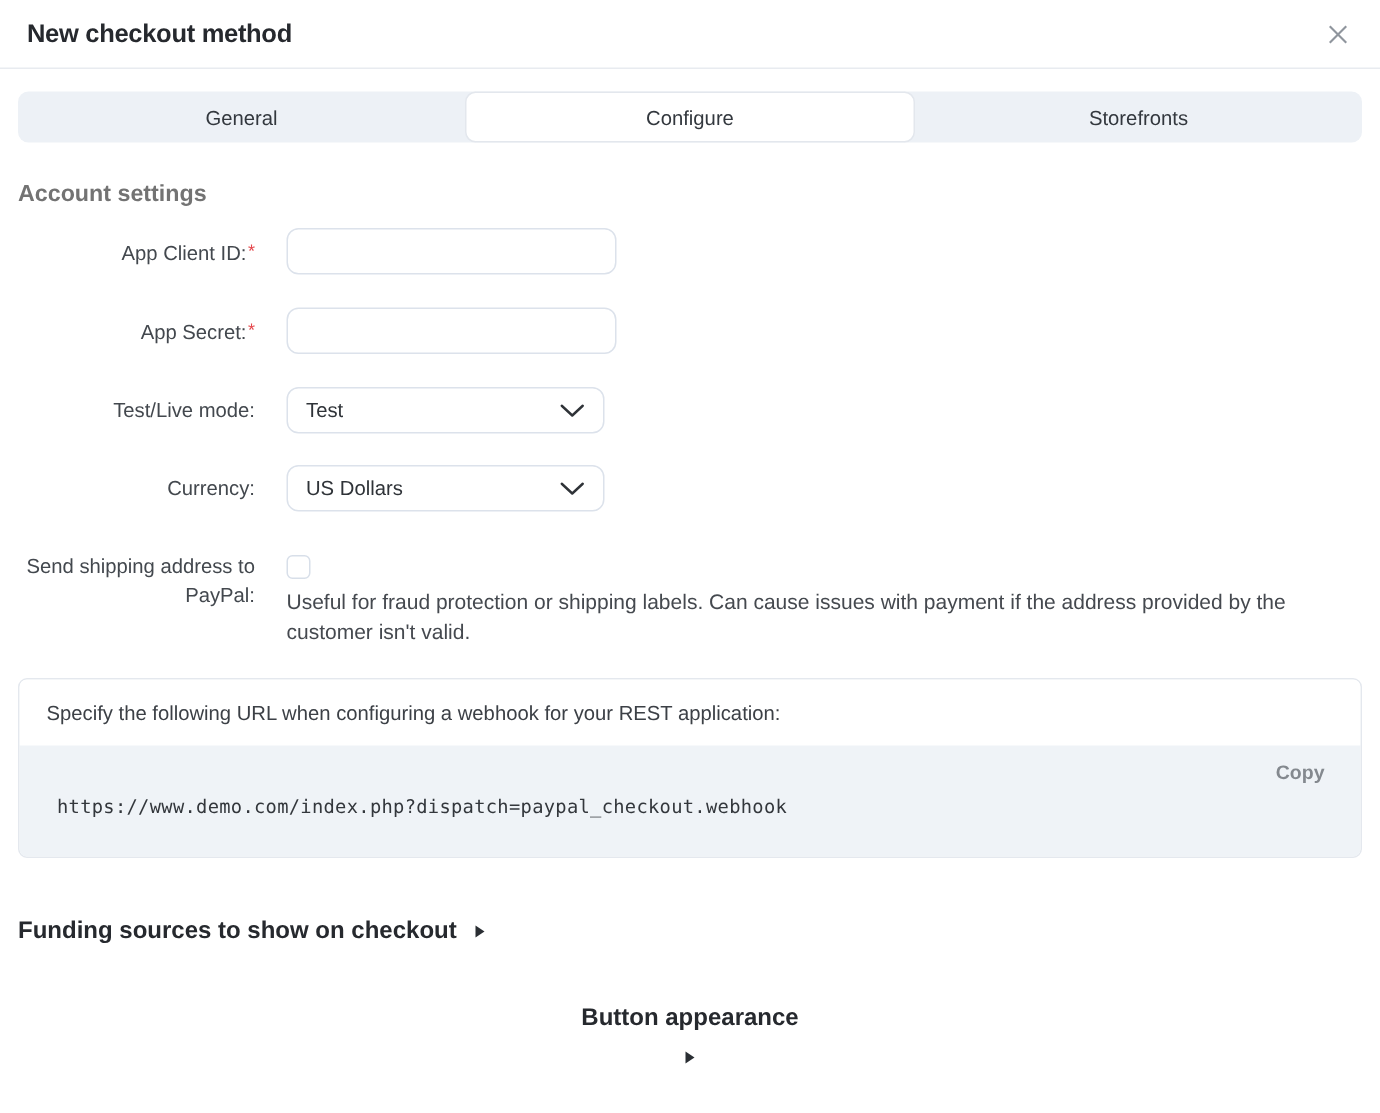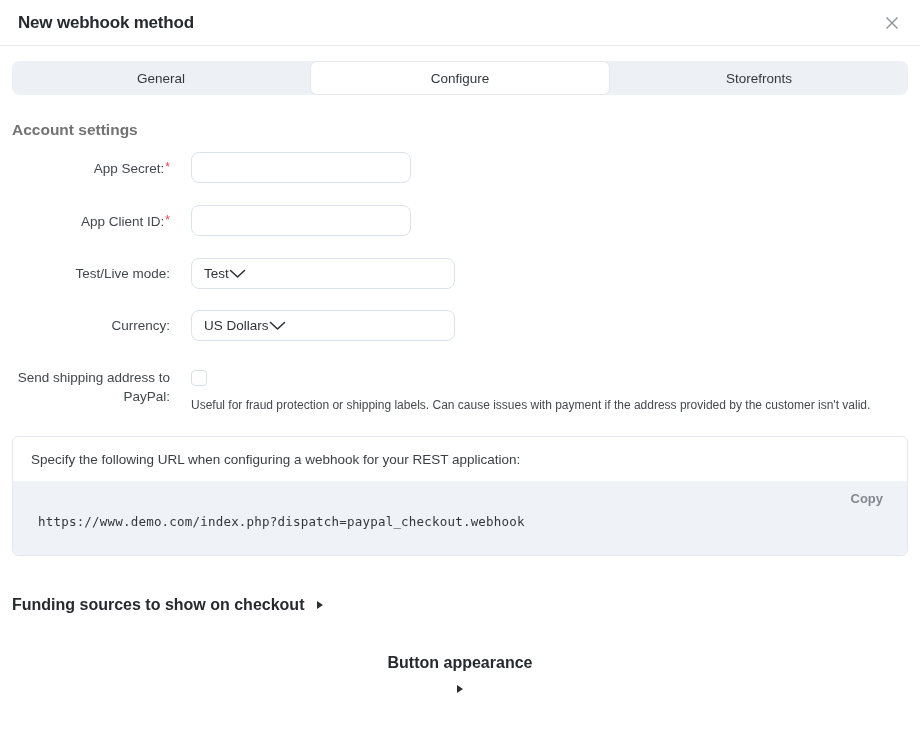--- a/index.html
+++ b/index.html
@@ -65,36 +65,35 @@
   .required { color: #e5484d; font-size: 12px; vertical-align: 2px; margin-left: 1px; }
 
   .text-input {
     width: 220px; height: 31px;
     border: 1px solid #dce2eb; border-radius: 8px;
     padding: 0 12px; font-size: 13.5px; color: #2f3338;
     font-family: "Liberation Sans", sans-serif;
     outline: none; background: #fff;
   }
   .select {
-    width: 264px; height: 31px;
+    width: 212px; height: 31px;
     border: 1px solid #dce2eb; border-radius: 8px;
     padding: 0 12px;
-    display: flex; align-items: center; justify-content: flex-start;
+    display: flex; align-items: center; justify-content: space-between;
     font-size: 13.5px; color: #2f3338; cursor: pointer; background: #fff;
   }
   .select svg { flex: none; }
 
   .checkbox {
     display: inline-block; width: 16px; height: 16px; margin-top: 8px;
     border: 1px solid #d8dfe9; border-radius: 4px; background: #fff;
     cursor: pointer;
   }
   .help-text {
-    margin-top: 5px;
-    font-size: 12px; line-height: 20px; color: #45494f;
+    font-size: 14px; line-height: 20px; color: #45494f;
     max-width: 696px;
   }
 
   
   .webhook-box {
     margin-top: 19px;
     border: 1px solid #e4e8ee; border-radius: 6px;
     overflow: hidden;
   }
   .webhook-instruction {
@@ -130,21 +129,21 @@
     border-top: 4.5px solid transparent;
     border-bottom: 4.5px solid transparent;
   }
 </style>
 </head>
 <body>
 
 <div class="modal">
 
   <div class="modal-header">
-    <h1 class="modal-title">New webhook method</h1>
+    <h1 class="modal-title">New checkout method</h1>
     <button class="close-btn" aria-label="Close">
       <svg width="16" height="16" viewBox="0 0 16 16">
         <line x1="2.5" y1="2.5" x2="13.5" y2="13.5" stroke="#8f959d" stroke-width="1.4"></line>
         <line x1="13.5" y1="2.5" x2="2.5" y2="13.5" stroke="#8f959d" stroke-width="1.4"></line>
       </svg>
     </button>
   </div>
 
   <div class="content">
 
@@ -152,28 +151,28 @@
       <div class="tab">General</div>
       <div class="tab active">Configure</div>
       <div class="tab">Storefronts</div>
     </div>
 
     <h2 class="section-heading">Account settings</h2>
 
     <div class="form">
 
       <div class="row">
+        <div class="row-label"><span>App Client ID:</span><span class="required">*</span></div>
+        <div class="row-control">
+          <input type="text" class="text-input" value="" style="">
+        </div>
+      </div>
+
+      <div class="row">
         <div class="row-label"><span>App Secret:</span><span class="required">*</span></div>
-        <div class="row-control">
-          <input type="text" class="text-input" value="" style="">
-        </div>
-      </div>
-
-      <div class="row">
-        <div class="row-label"><span>App Client ID:</span><span class="required">*</span></div>
         <div class="row-control">
           <input type="text" class="text-input" value="" style="">
         </div>
       </div>
 
       <div class="row">
         <div class="row-label">Test/Live mode:</div>
         <div class="row-control">
           <div class="select">
             <span>Test</span>

